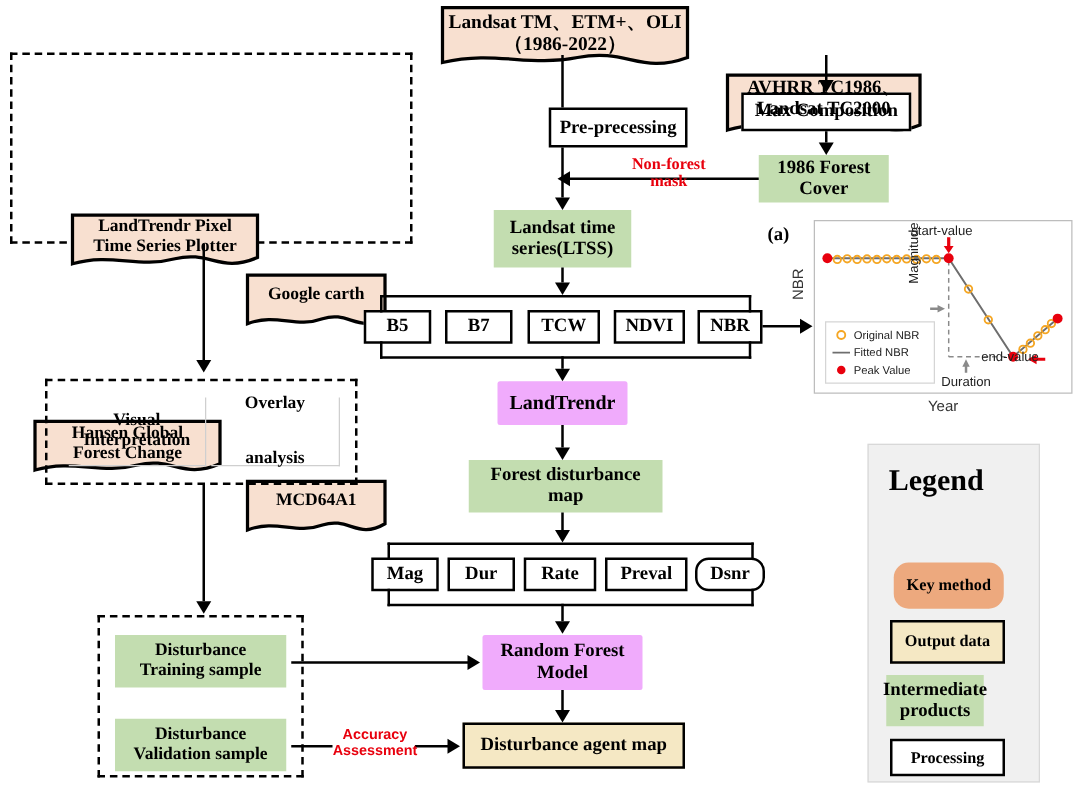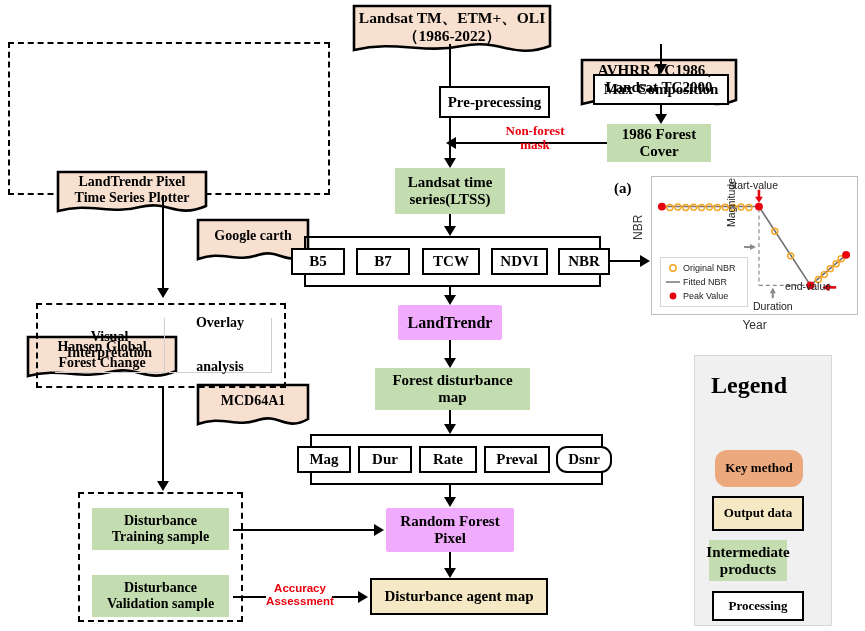--- a/index.html
+++ b/index.html
@@ -115,21 +115,21 @@
 
 <div class="abs node method" style="left:398px;top:305px;width:104px;height:35px;font-size:16px;">LandTrendr</div>
 
 <div class="abs node inter" style="left:375px;top:368px;width:155px;height:42px;font-size:15px;flex-direction:column;">
   <span>Forest disturbance</span>
   <span>map</span>
 </div>
 
 <div class="abs node method" style="left:386px;top:508px;width:128px;height:44px;font-size:15px;flex-direction:column;">
   <span>Random Forest</span>
-  <span>Pixel</span>
+  <span>Model</span>
 </div>
 
 <div class="abs node outdata" style="left:370px;top:578px;width:178px;height:37px;font-size:15px;">Disturbance agent map</div>
 
 <div class="abs node bandbox" style="left:291px;top:248px;width:54px;height:27px;font-size:15px;">B5</div>
 <div class="abs node bandbox" style="left:356px;top:248px;width:54px;height:27px;font-size:15px;">B7</div>
 <div class="abs node bandbox" style="left:422px;top:248px;width:58px;height:27px;font-size:15px;">TCW</div>
 <div class="abs node bandbox" style="left:491px;top:248px;width:57px;height:27px;font-size:15px;">NDVI</div>
 <div class="abs node bandbox" style="left:558px;top:248px;width:52px;height:27px;font-size:15px;">NBR</div>
 

